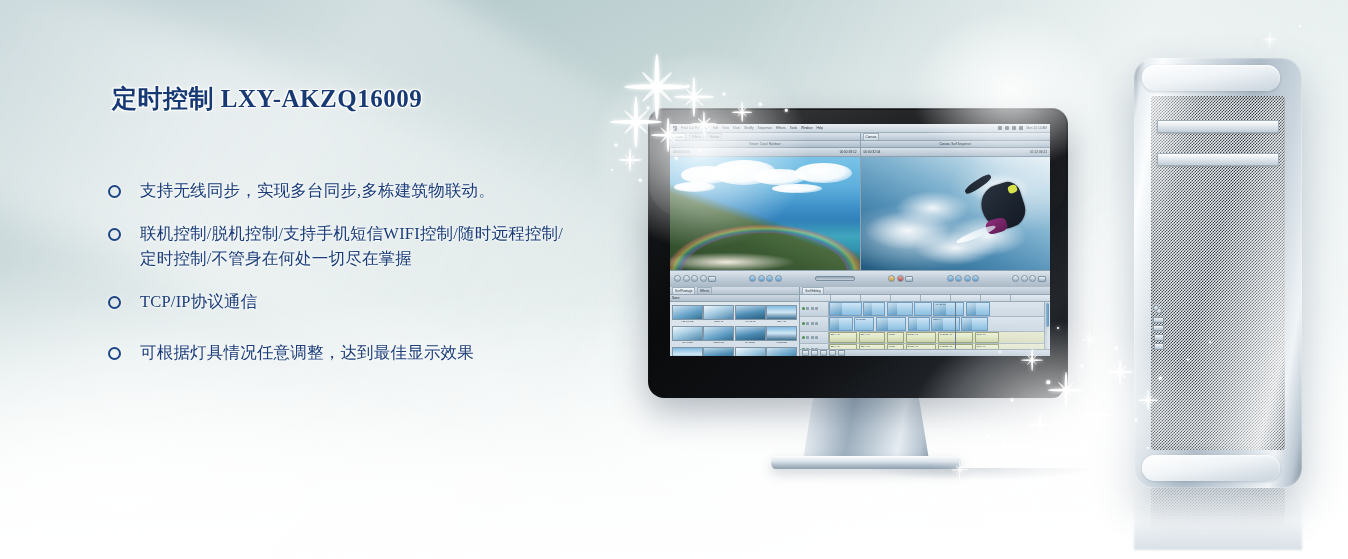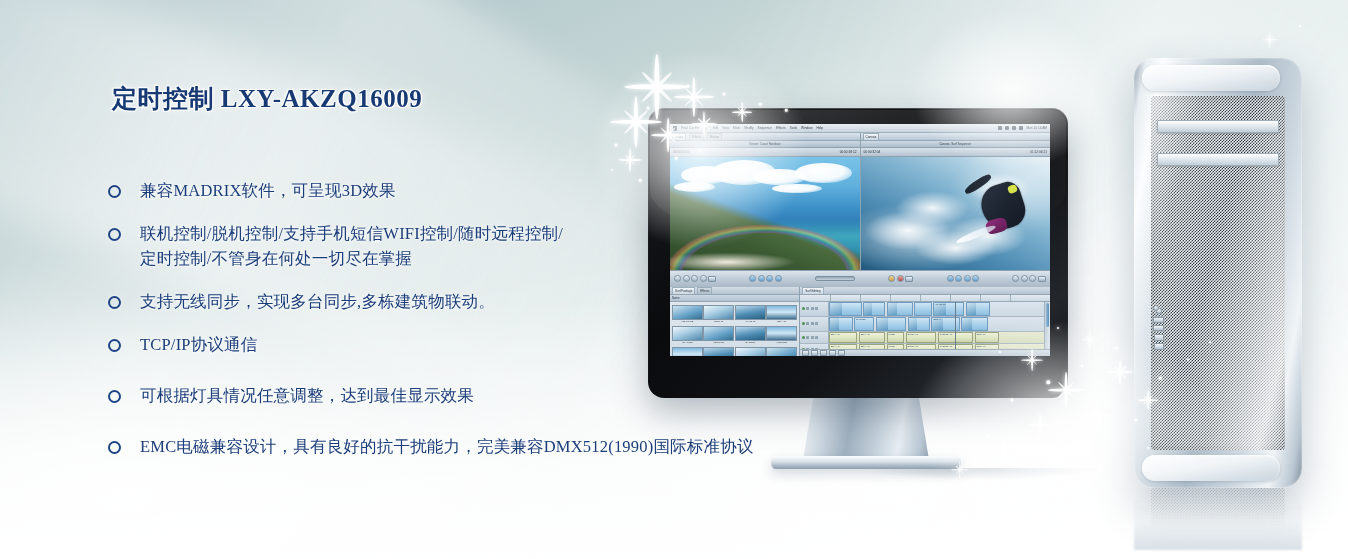--- a/index.html
+++ b/index.html
@@ -570,52 +570,44 @@
   <div class="band band-e"></div>
   <div class="wash-bottom"></div>
   <div class="wash-left"></div>
 
   <div id="headline">
     <div class="h-line1">定时控制 LXY-AKZQ16009</div>
   </div>
 
   <div id="features">
 
+
     <div class="feature">
       <div class="ring"></div>
-      <div class="ftxt">兼容MADRIX软件，可呈现3D效果</div>
+      <div class="ftxt">支持无线同步，实现多台同步,多栋建筑物联动。</div>
     </div>
 
     <div class="feature">
       <div class="ring"></div>
       <div class="ftxt">
         <span>联机控制/脱机控制/支持手机短信WIFI控制/随时远程控制/</span>
         <span class="l2">定时控制/不管身在何处一切尽在掌握</span>
       </div>
     </div>
 
-    <div class="feature">
-      <div class="ring"></div>
-      <div class="ftxt">支持无线同步，实现多台同步,多栋建筑物联动。</div>
-    </div>
-
     <div class="feature" style="margin-bottom:26px;">
       <div class="ring"></div>
       <div class="ftxt">TCP/IP协议通信</div>
     </div>
 
     <div class="feature" style="margin-bottom:26px;">
       <div class="ring"></div>
       <div class="ftxt">可根据灯具情况任意调整，达到最佳显示效果</div>
     </div>
 
-    <div class="feature">
-      <div class="ring"></div>
-      <div class="ftxt">EMC电磁兼容设计，具有良好的抗干扰能力，完美兼容DMX512(1990)国际标准协议</div>
-    </div>
 
   </div>
 
   <div class="mon-base-shadow" style="left:866px;transform:none;"></div>
   <div class="mon-neck" style="left:866px;"></div>
   <div class="mon-base" style="left:866px;"></div>
 
   <div id="monitor">
     <div class="mon-bezel"></div>
     <div class="mon-gloss"></div>

